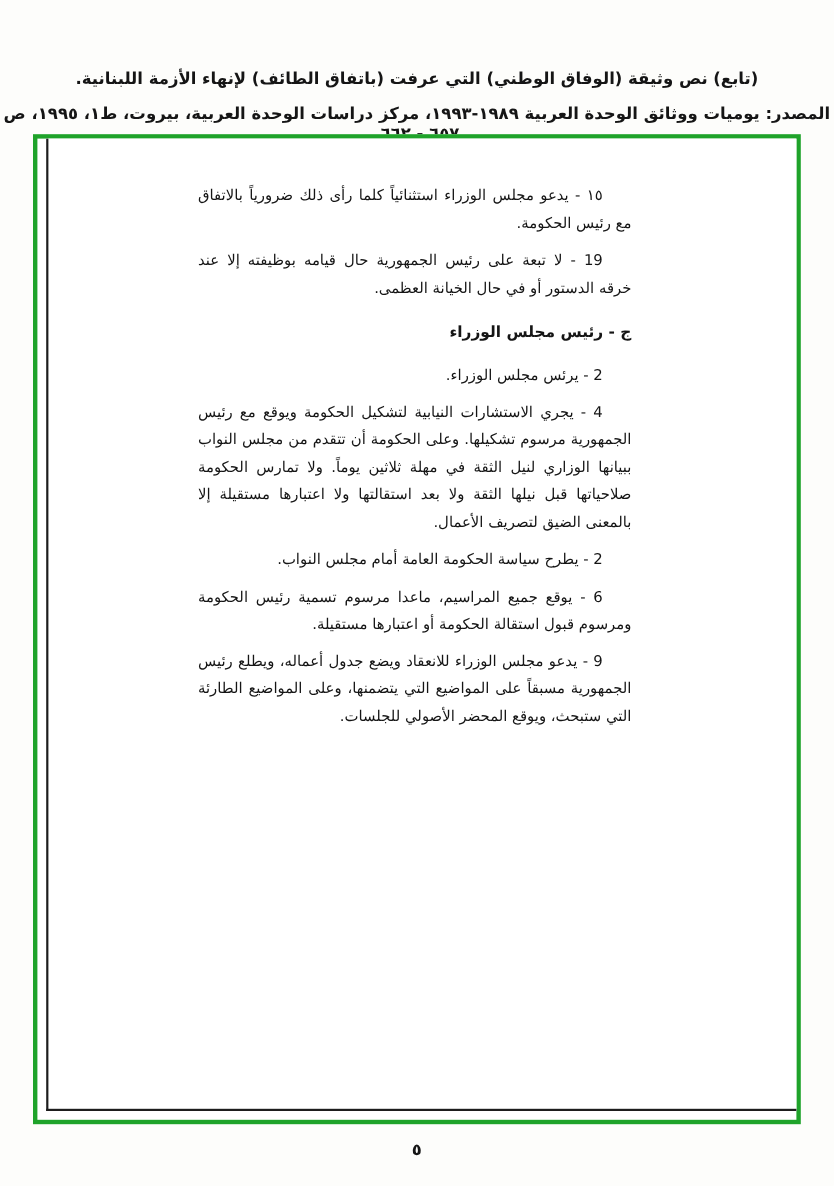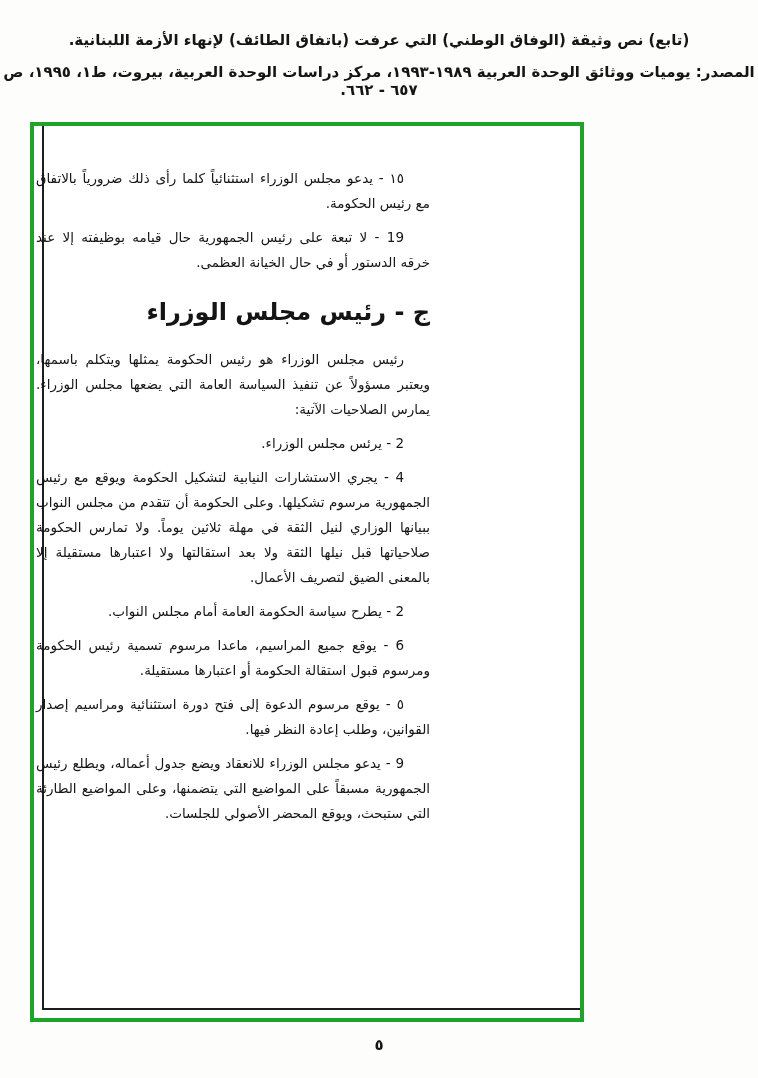--- a/index.html
+++ b/index.html
@@ -4,41 +4,41 @@
 <style>
   * { margin: 0; padding: 0; box-sizing: border-box; }
   html, body { width: 758px; height: 1078px; }
   body {
     position: relative;
     background: #fdfdfb;
     color: #151515;
     font-family: "DejaVu Sans", sans-serif;
     overflow: hidden;
   }
-  .header { padding-top: 30px; }
+  .header { padding-top: 61px; }
   .header-title {
     direction: rtl;
     text-align: center;
     font-weight: bold;
     font-size: 15px;
     line-height: 1.35;
   }
   .source-line {
     direction: rtl;
     text-align: center;
     font-weight: bold;
     font-size: 15px;
     margin-top: 13px;
     letter-spacing: 0.2px;
   }
   .frame {
     position: absolute;
     left: 30px;
     top: 122px;
-    width: 554px;
+    width: 698px;
     height: 900px;
     border: 4px solid #1fa32a;
     background: #ffffff;
     padding-left: 12px;
   }
   .scan {
     position: absolute;
     left: 8px;
     top: 0;
     right: 0;
@@ -57,21 +57,21 @@
     font-size: 13.5px;
     line-height: 1.85;
   }
   .para {
     text-indent: 26px;
     margin-bottom: 9px;
   }
   .heading {
     direction: rtl;
     text-align: right;
-    font-size: 24px;
+    font-size: 14px;
     font-weight: bold;
     margin: 15px 0 13px 0;
   }
   .pagenum {
     position: absolute;
     top: 1036px;
     left: 0;
     width: 100%;
     text-align: center;
     font-size: 15px;
@@ -85,24 +85,22 @@
   <div class="header-title">(تابع) نص وثيقة (الوفاق الوطني) التي عرفت (باتفاق الطائف) لإنهاء الأزمة اللبنانية.</div>
   <div class="source-line">المصدر: يوميات ووثائق الوحدة العربية ١٩٨٩-١٩٩٣، مركز دراسات الوحدة العربية، بيروت، ط١، ١٩٩٥، ص ٦٥٧ - ٦٦٢.</div>
 </div>
 
 <div class="frame" style="border-color: rgb(31, 163, 42);">
   <div class="scan">
     <div class="content">
       <p class="para">١٥ - يدعو مجلس الوزراء استثنائياً كلما رأى ذلك ضرورياً بالاتفاق مع رئيس الحكومة.</p>
       <p class="para">19 - لا تبعة على رئيس الجمهورية حال قيامه بوظيفته إلا عند خرقه الدستور أو في حال الخيانة العظمى.</p>
       <h2 class="heading">ج - رئيس مجلس الوزراء</h2>
-      <p class="para">رئيس مجلس الوزراء هو رئيس الحكومة يمثلها ويتكلم باسمها، ويعتبر مسؤولاً عن تنفيذ السياسة العامة التي يضعها مجلس الوزراء. يمارس الصلاحيات الآتية:</p>
       <p class="para">2 - يرئس مجلس الوزراء.</p>
       <p class="para">4 - يجري الاستشارات النيابية لتشكيل الحكومة ويوقع مع رئيس الجمهورية مرسوم تشكيلها. وعلى الحكومة أن تتقدم من مجلس النواب ببيانها الوزاري لنيل الثقة في مهلة ثلاثين يوماً. ولا تمارس الحكومة صلاحياتها قبل نيلها الثقة ولا بعد استقالتها ولا اعتبارها مستقيلة إلا بالمعنى الضيق لتصريف الأعمال.</p>
       <p class="para">2 - يطرح سياسة الحكومة العامة أمام مجلس النواب.</p>
       <p class="para">6 - يوقع جميع المراسيم، ماعدا مرسوم تسمية رئيس الحكومة ومرسوم قبول استقالة الحكومة أو اعتبارها مستقيلة.</p>
-      <p class="para">٥ - يوقع مرسوم الدعوة إلى فتح دورة استثنائية ومراسيم إصدار القوانين، وطلب إعادة النظر فيها.</p>
       <p class="para">9 - يدعو مجلس الوزراء للانعقاد ويضع جدول أعماله، ويطلع رئيس الجمهورية مسبقاً على المواضيع التي يتضمنها، وعلى المواضيع الطارئة التي ستبحث، ويوقع المحضر الأصولي للجلسات.</p>
     </div>
   </div>
 </div>
 
 <div class="pagenum">٥</div>
 
 </body></html>

